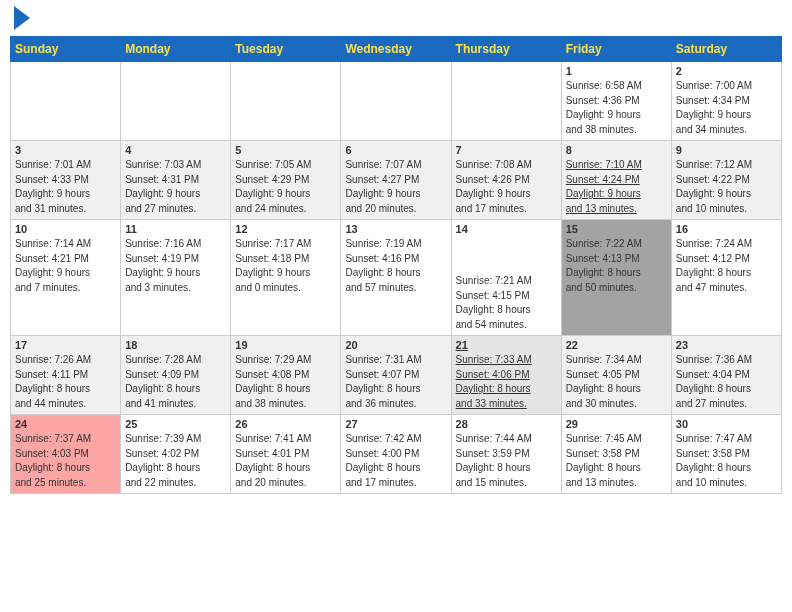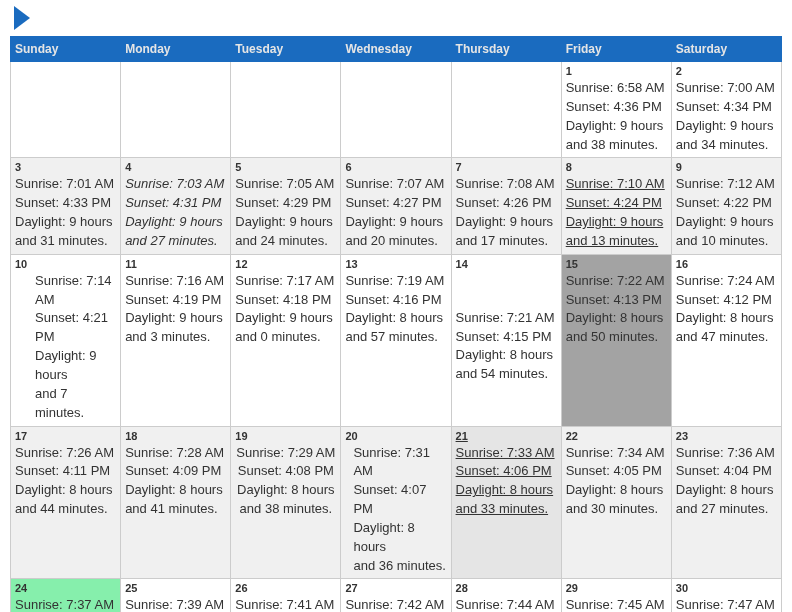--- a/index.html
+++ b/index.html
@@ -28,21 +28,21 @@
       font-size: 16px;
       color: #555;
     }
     .calendar-table {
       width: 100%;
       border-collapse: collapse;
       border: 1px solid #ccc;
     }
     .calendar-table th {
       background-color: #1a6bbf;
-      color: #e5e5e5;
+      color: #fde047;
       font-size: 12px;
       font-weight: bold;
       padding: 5px 4px;
       text-align: left;
       border: 1px solid #1a6bbf;
     }
     .calendar-table td {
       vertical-align: top;
       padding: 3px 4px;
       border: 1px solid #ccc;
@@ -62,21 +62,21 @@
     .calendar-table thead tr th {
       background-color: #1a6bbf;
     }
     .day-number {
       font-size: 11px;
       font-weight: bold;
       margin-bottom: 2px;
       display: block;
     }
     .day-info {
-      font-size: 13px;
+      font-size: 10px;
       line-height: 1.45;
       color: #333;
     }
     .empty-cell {
       background: #fff !important;
     }
     .logo-wrapper {
       display: flex;
       align-items: center;
     }
@@ -149,21 +149,21 @@
       <tr>
         <td style="background: rgb(240, 240, 240);">
           <span class="day-number">3</span>
           <div class="day-info" style="white-space: pre-line;">Sunrise: 7:01 AM
 Sunset: 4:33 PM
 Daylight: 9 hours
 and 31 minutes.</div>
         </td>
         <td style="background: rgb(240, 240, 240);">
           <span class="day-number">4</span>
-          <div class="day-info" style="white-space: pre-line; font-style: italic;">Sunrise: 7:03 AM
+          <div class="day-info" style="white-space: pre-line;">Sunrise: 7:03 AM
 Sunset: 4:31 PM
 Daylight: 9 hours
 and 27 minutes.</div>
         </td>
         <td style="background: rgb(240, 240, 240);">
           <span class="day-number">5</span>
           <div class="day-info" style="white-space: pre-line;">Sunrise: 7:05 AM
 Sunset: 4:29 PM
 Daylight: 9 hours
 and 24 minutes.</div>
@@ -193,21 +193,21 @@
           <span class="day-number">9</span>
           <div class="day-info" style="white-space: pre-line;">Sunrise: 7:12 AM
 Sunset: 4:22 PM
 Daylight: 9 hours
 and 10 minutes.</div>
         </td>
       </tr>
       <tr>
         <td style="background: rgb(255, 255, 255);">
           <span class="day-number">10</span>
-          <div class="day-info" style="white-space: pre-line; margin-left: 20px;">Sunrise: 7:14 AM
+          <div class="day-info" style="white-space: pre-line;">Sunrise: 7:14 AM
 Sunset: 4:21 PM
 Daylight: 9 hours
 and 7 minutes.</div>
         </td>
         <td style="background: rgb(255, 255, 255);">
           <span class="day-number">11</span>
           <div class="day-info" style="white-space: pre-line;">Sunrise: 7:16 AM
 Sunset: 4:19 PM
 Daylight: 9 hours
 and 3 minutes.</div>
@@ -258,28 +258,28 @@
         </td>
         <td style="background: rgb(240, 240, 240);">
           <span class="day-number">18</span>
           <div class="day-info" style="white-space: pre-line;">Sunrise: 7:28 AM
 Sunset: 4:09 PM
 Daylight: 8 hours
 and 41 minutes.</div>
         </td>
         <td style="background: rgb(240, 240, 240);">
           <span class="day-number">19</span>
-          <div class="day-info" style="white-space: pre-line; text-align: center;">Sunrise: 7:29 AM
+          <div class="day-info" style="white-space: pre-line;">Sunrise: 7:29 AM
 Sunset: 4:08 PM
 Daylight: 8 hours
 and 38 minutes.</div>
         </td>
         <td style="background: rgb(240, 240, 240);">
           <span class="day-number">20</span>
-          <div class="day-info" style="white-space: pre-line; margin-left: 8px;">Sunrise: 7:31 AM
+          <div class="day-info" style="white-space: pre-line;">Sunrise: 7:31 AM
 Sunset: 4:07 PM
 Daylight: 8 hours
 and 36 minutes.</div>
         </td>
         <td style="background: #e5e5e5; text-decoration: underline;">
           <span class="day-number">21</span>
           <div class="day-info" style="white-space: pre-line;">Sunrise: 7:33 AM
 Sunset: 4:06 PM
 Daylight: 8 hours
 and 33 minutes.</div>
@@ -293,21 +293,21 @@
         </td>
         <td style="background: rgb(240, 240, 240);">
           <span class="day-number">23</span>
           <div class="day-info" style="white-space: pre-line;">Sunrise: 7:36 AM
 Sunset: 4:04 PM
 Daylight: 8 hours
 and 27 minutes.</div>
         </td>
       </tr>
       <tr>
-        <td style="background: #86efac;">
+        <td style="background: #fca5a5;">
           <span class="day-number">24</span>
           <div class="day-info" style="white-space: pre-line;">Sunrise: 7:37 AM
 Sunset: 4:03 PM
 Daylight: 8 hours
 and 25 minutes.</div>
         </td>
         <td style="background: rgb(255, 255, 255);">
           <span class="day-number">25</span>
           <div class="day-info" style="white-space: pre-line;">Sunrise: 7:39 AM
 Sunset: 4:02 PM

